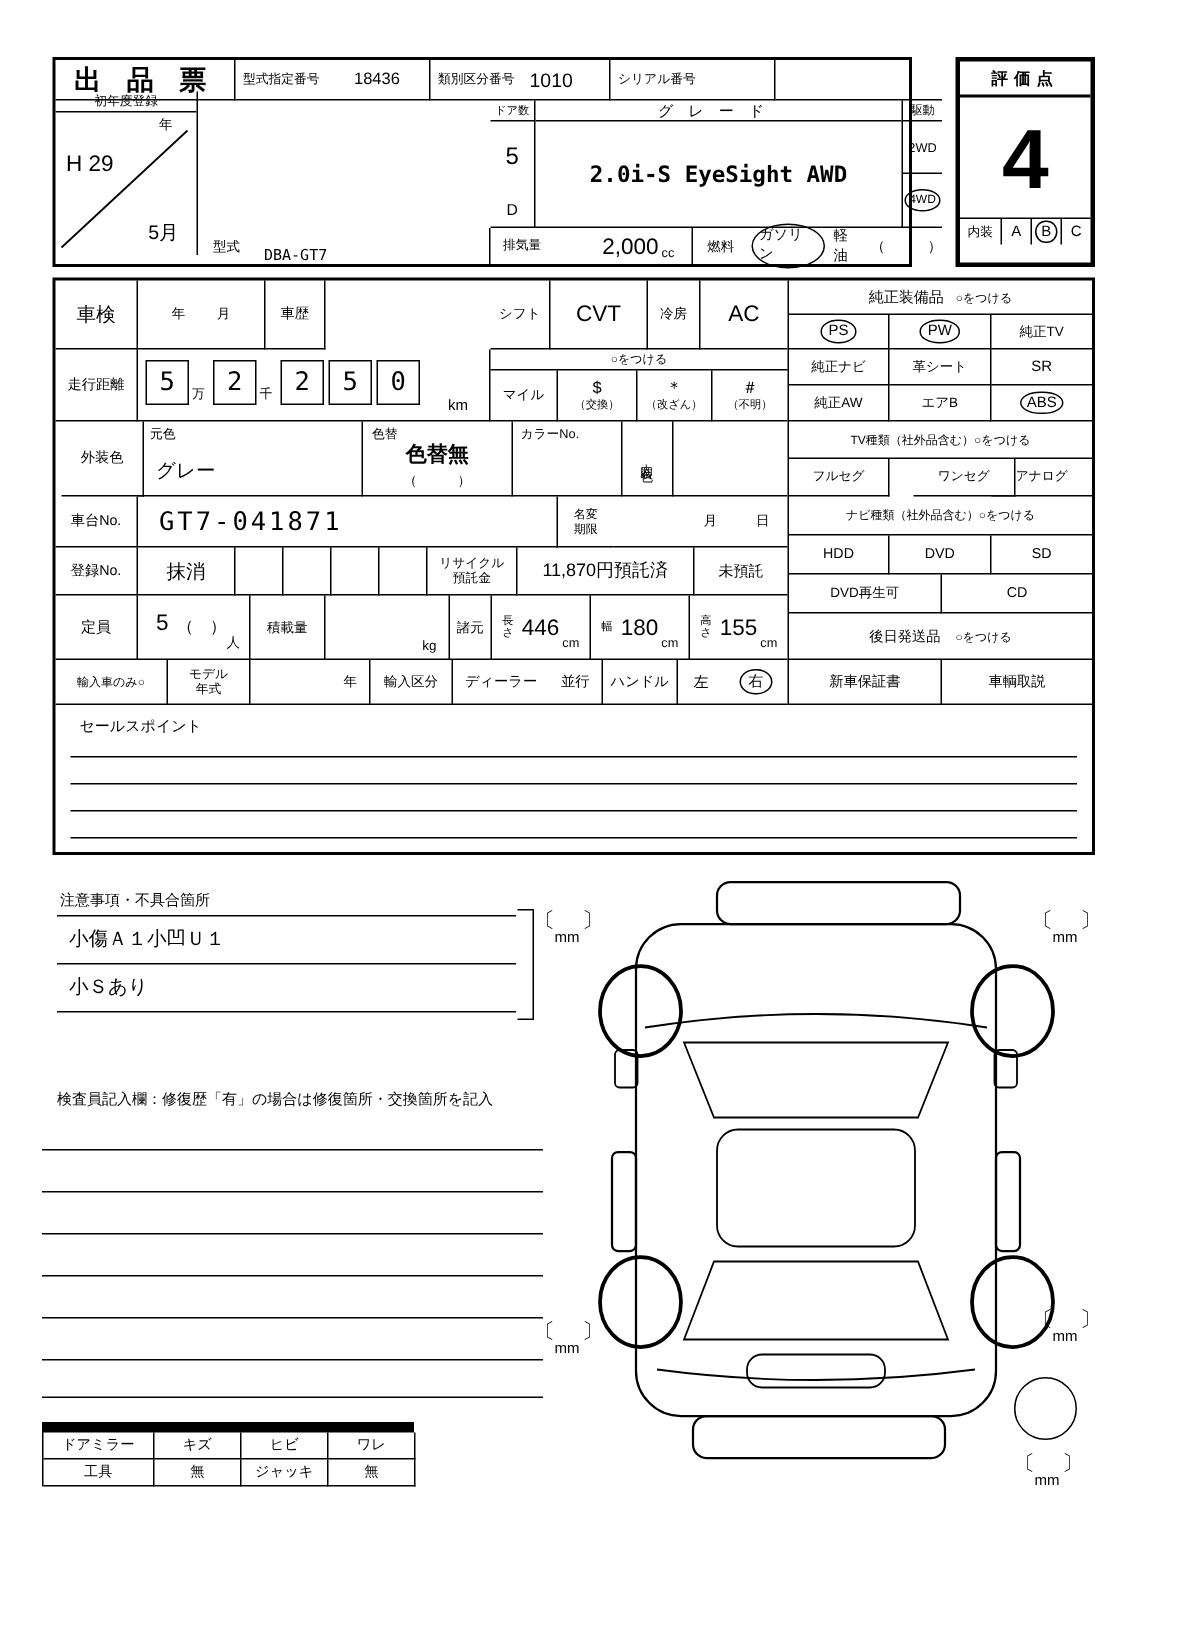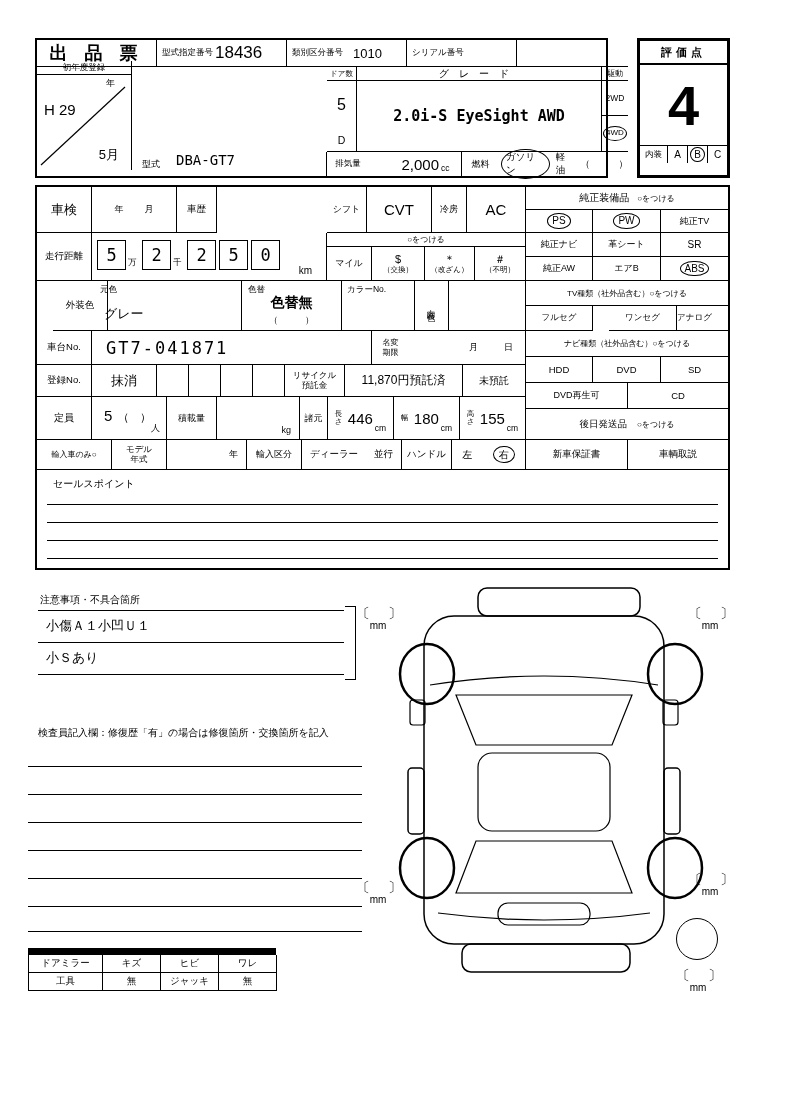--- a/index.html
+++ b/index.html
@@ -28,21 +28,21 @@
 <body>
 
 <div class="sheet">
 
   <div class="abs b2" style="left:35px;top:38px;width:573px;height:140px">
     <div class="abs c br bb" style="left:0;top:0;width:120px;height:27px;font-size:18px;font-weight:bold;letter-spacing:6px">
         <span>出 品 票</span>
       </div>
     <div class="abs br bb" style="left:120px;top:0;width:130px;height:27px;display:flex;align-items:center">
       <span style="font-size:8.5px;margin-left:5px">型式指定番号</span>
-      <span style="font-size:17px;margin-left:2px">18436</span>
+      <span style="font-size:11px;margin-left:23px">18436</span>
     </div>
     <div class="abs br bb" style="left:250px;top:0;width:120px;height:27px;display:flex;align-items:center">
       <span style="font-size:8.5px;margin-left:5px">類別区分番号</span>
       <span style="font-size:13px;margin-left:10px">1010</span>
     </div>
     <div class="abs br bb" style="left:370px;top:0;width:110px;height:27px;display:flex;align-items:center">
       <span style="font-size:8.5px;margin-left:5px">シリアル番号</span>
       <span style="font-size:13px;margin-left:8px"></span>
     </div>
     <div class="abs bb" style="left:480px;top:0;width:111px;height:27px"></div>
@@ -91,21 +91,21 @@
           <span>2WD</span>
         </div>
       <div class="c" style="height:35px;font-size:8px">
           <span class="circ" style="padding:1px 2px">4WD</span>
         </div>
     </div>
 
     <div class="abs c" style="left:95px;top:112px;width:38px;height:24px;font-size:9px">
         <span>型式</span>
       </div>
-    <div class="abs br mono" style="left:133px;top:112px;width:157px;height:24px;display:flex;align-items:flex-start;padding-left:6px;font-size:14px">
+    <div class="abs br mono" style="left:133px;top:112px;width:157px;height:24px;display:flex;align-items:flex-end;padding-left:6px;font-size:10px">
         <span>DBA-GT7</span>
       </div>
     <div class="abs c" style="left:290px;top:112px;width:42px;height:24px;font-size:8.5px">
         <span>排気量</span>
       </div>
     <div class="abs" style="left:332px;top:112px;width:70px;height:24px;display:flex;align-items:center;justify-content:flex-end;font-size:15px">
         <span>2,000</span>
       </div>
     <div class="abs br" style="left:402px;top:112px;width:23px;height:24px;display:flex;align-items:flex-end;padding:0 0 3px 2px;font-size:8.5px">
         <span>cc</span>
@@ -204,21 +204,21 @@
     </div>
     <div class="abs col br bb" style="left:388px;top:60px;width:50px;height:34px">
       <span style="font-size:11px">＊</span>
       <span style="font-size:7.5px">（改ざん）</span>
     </div>
     <div class="abs col bb" style="left:438px;top:60px;width:50px;height:34px">
       <span style="font-size:11px">＃</span>
       <span style="font-size:7.5px">（不明）</span>
     </div>
 
-    <div class="abs c br bb" style="left:16px;top:94px;width:55px;height:50px;font-size:9.5px">
+    <div class="abs c br bb" style="left:4px;top:94px;width:55px;height:50px;font-size:9.5px">
         <span>外装色</span>
       </div>
     <div class="abs br bb" style="left:55px;top:94px;width:150px;height:50px">
       <span style="position:absolute;left:8px;top:3px;font-size:8.5px">元色</span>
       <span style="position:absolute;left:12px;top:24px;font-size:13px">グレー</span>
     </div>
     <div class="abs br bb" style="left:205px;top:94px;width:100px;height:50px">
       <span style="position:absolute;left:6px;top:3px;font-size:8.5px">色替</span>
       <div class="c" style="position:absolute;left:0;top:13px;width:100%;font-size:14px;font-weight:bold">
           <span>色替無</span>

